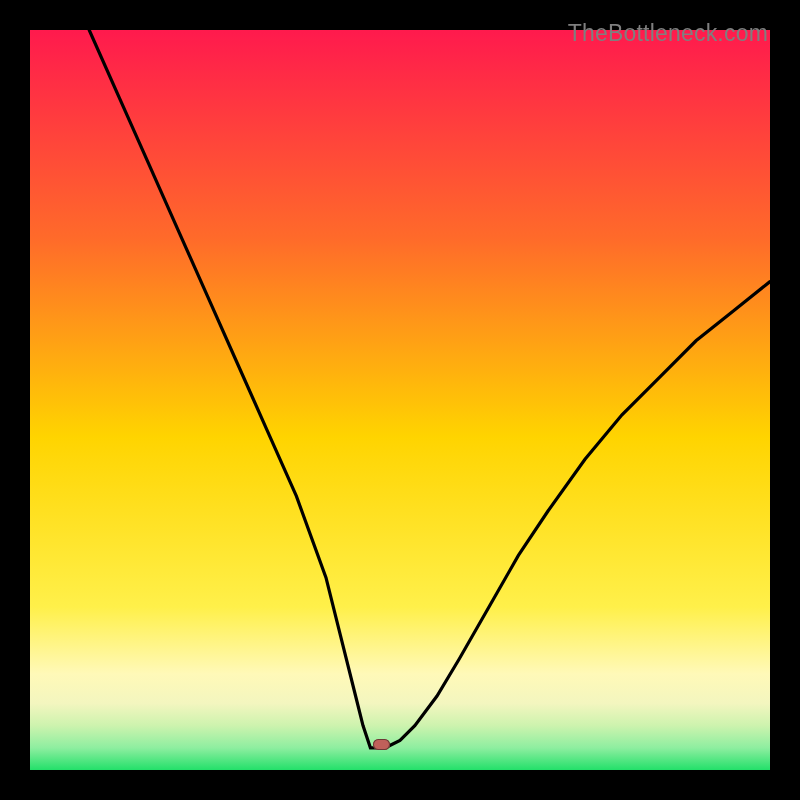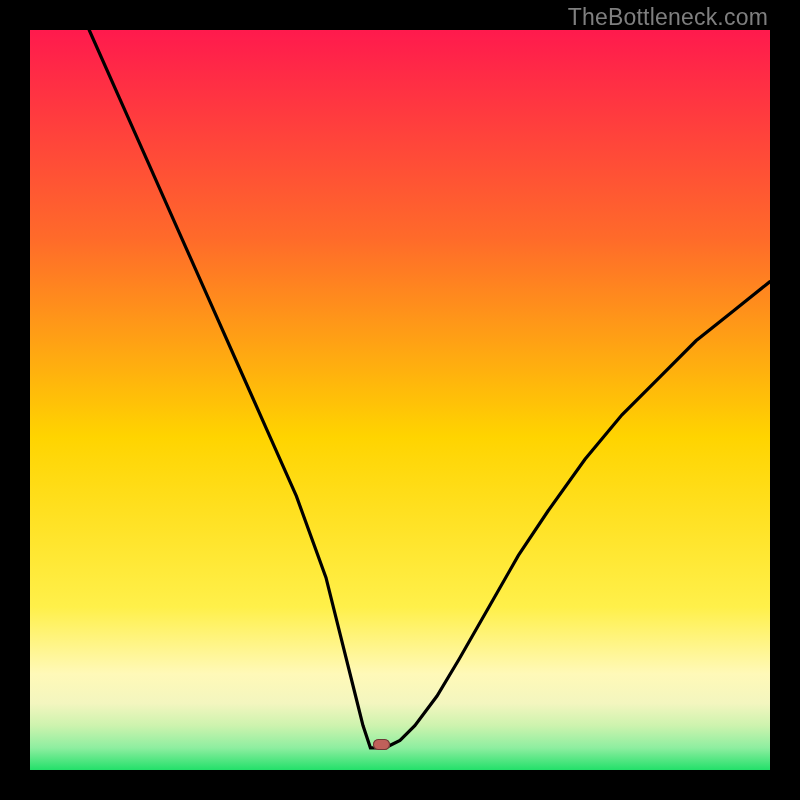--- a/index.html
+++ b/index.html
@@ -39,21 +39,21 @@
     top: 0;
     width: 740px;
     height: 740px;
   }
   .marker {
     position: absolute;
     border-radius: 50% / 50%;
   }
   .watermark {
     position: absolute;
-    top: 4px;
+    top: 20px;
     right: 32px;
     font-family: Arial, Helvetica, sans-serif;
     font-size: 23px;
     color: #7f7f7f;
     letter-spacing: 0.2px;
   }
 </style>
 </head>
 <body>
 

